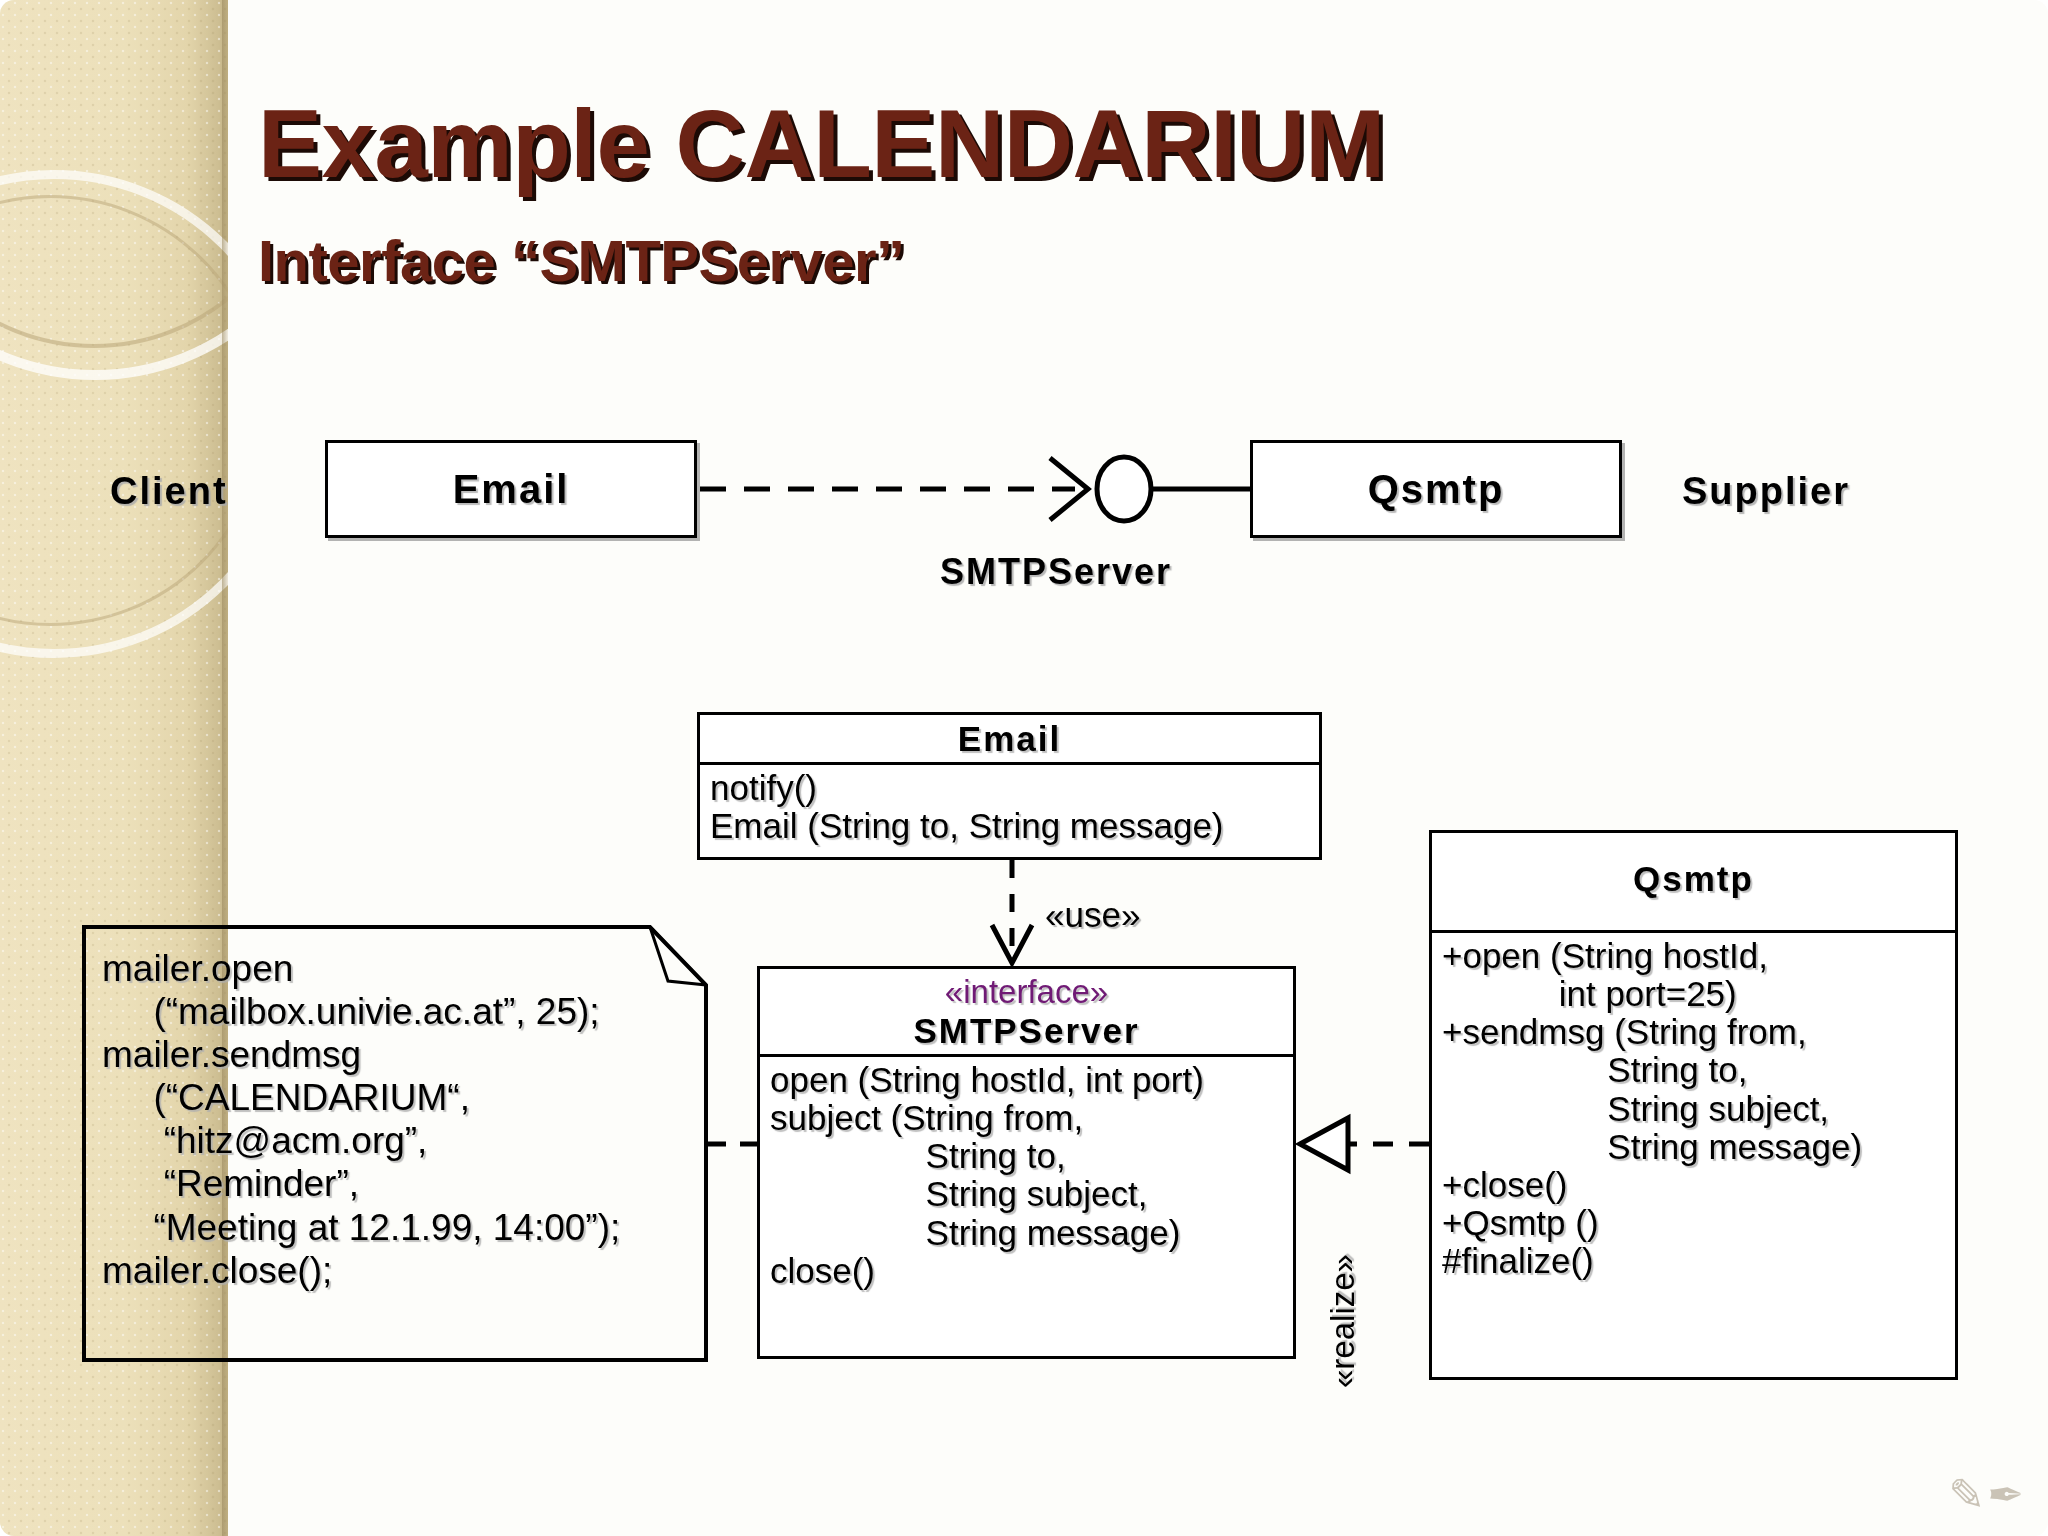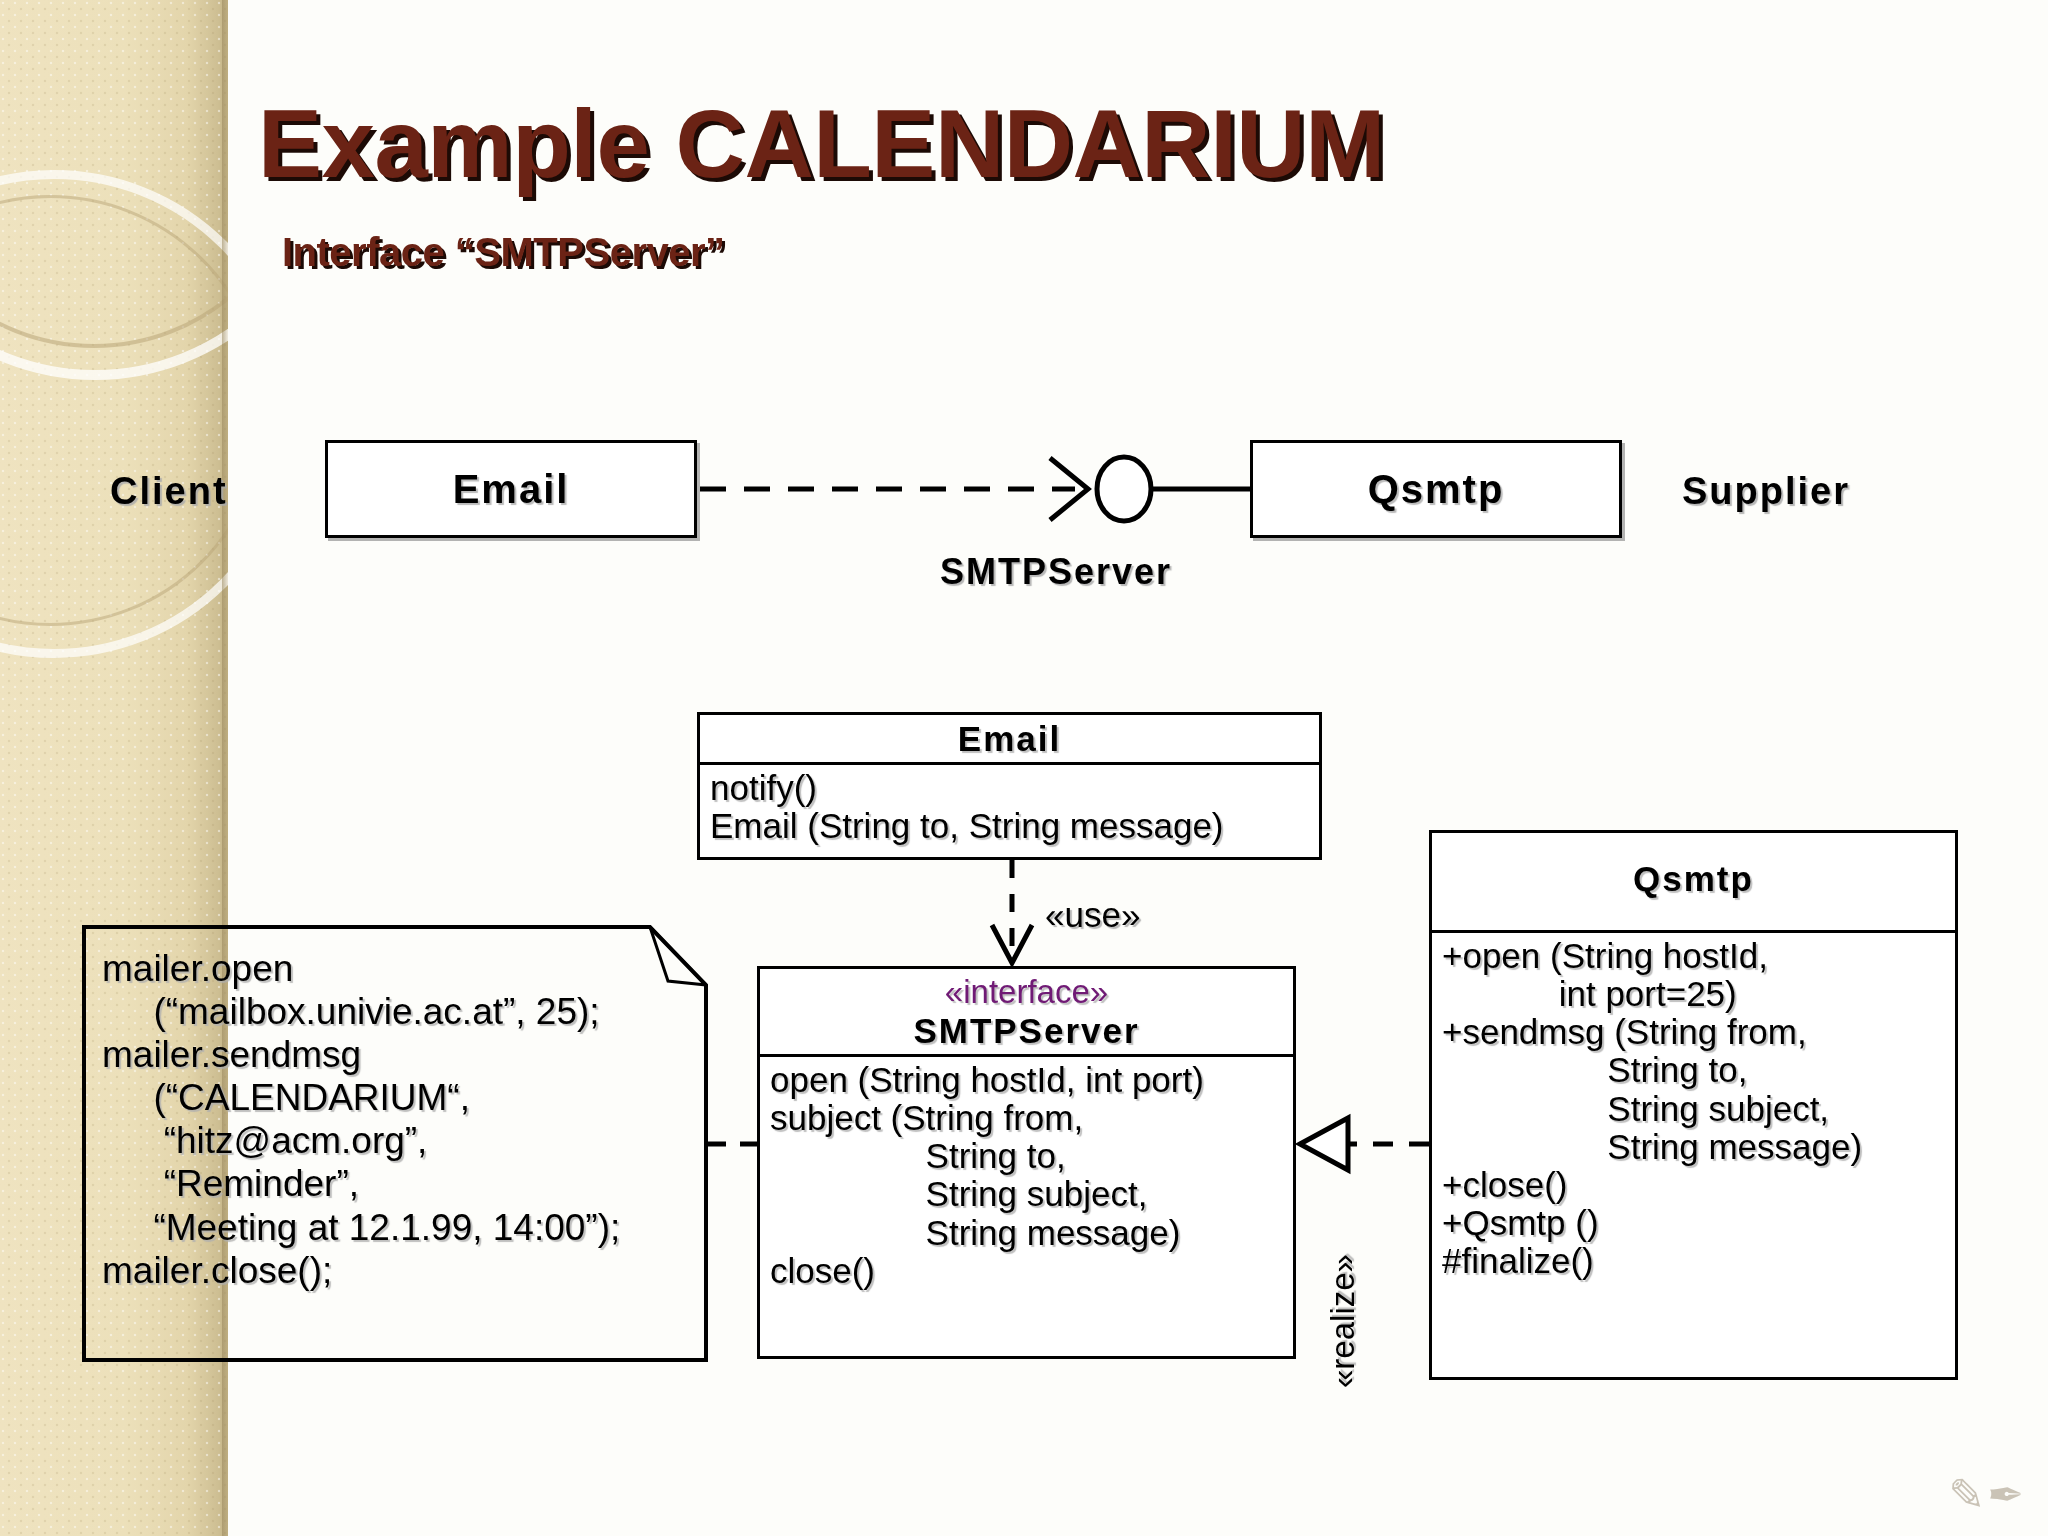--- a/index.html
+++ b/index.html
@@ -7,20 +7,21 @@
     padding: 0;
     background: #ffffff;
   }
   #slide {
     position: relative;
     width: 2048px;
     height: 1536px;
     overflow: hidden;
     background: #fdfdfa;
     font-family: "Liberation Sans", sans-serif;
+    border-radius: 14px;
   }
 
   
   .left-band {
     position: absolute;
     left: 0; top: 0;
     width: 228px; height: 1536px;
     background:
       linear-gradient(90deg,
         #efe3c0 0%,
@@ -93,24 +94,23 @@
   }
   .title {
     left: 258px;
     top: 96px;
     font-size: 96px;
     line-height: 1.0;
   }
   .subtitle {
     left: 258px;
     top: 232px;
-    font-size: 40px;
+    font-size: 58px;
     line-height: 1.0;
     text-shadow: 3px 3px 0 #1c0a05;
-    margin-left: 24px;
   }
 
   
   .lbl {
     position: absolute;
     color: #000;
     white-space: nowrap;
     text-shadow: 2px 2px 1px rgba(170,170,170,0.85);
   }
 

